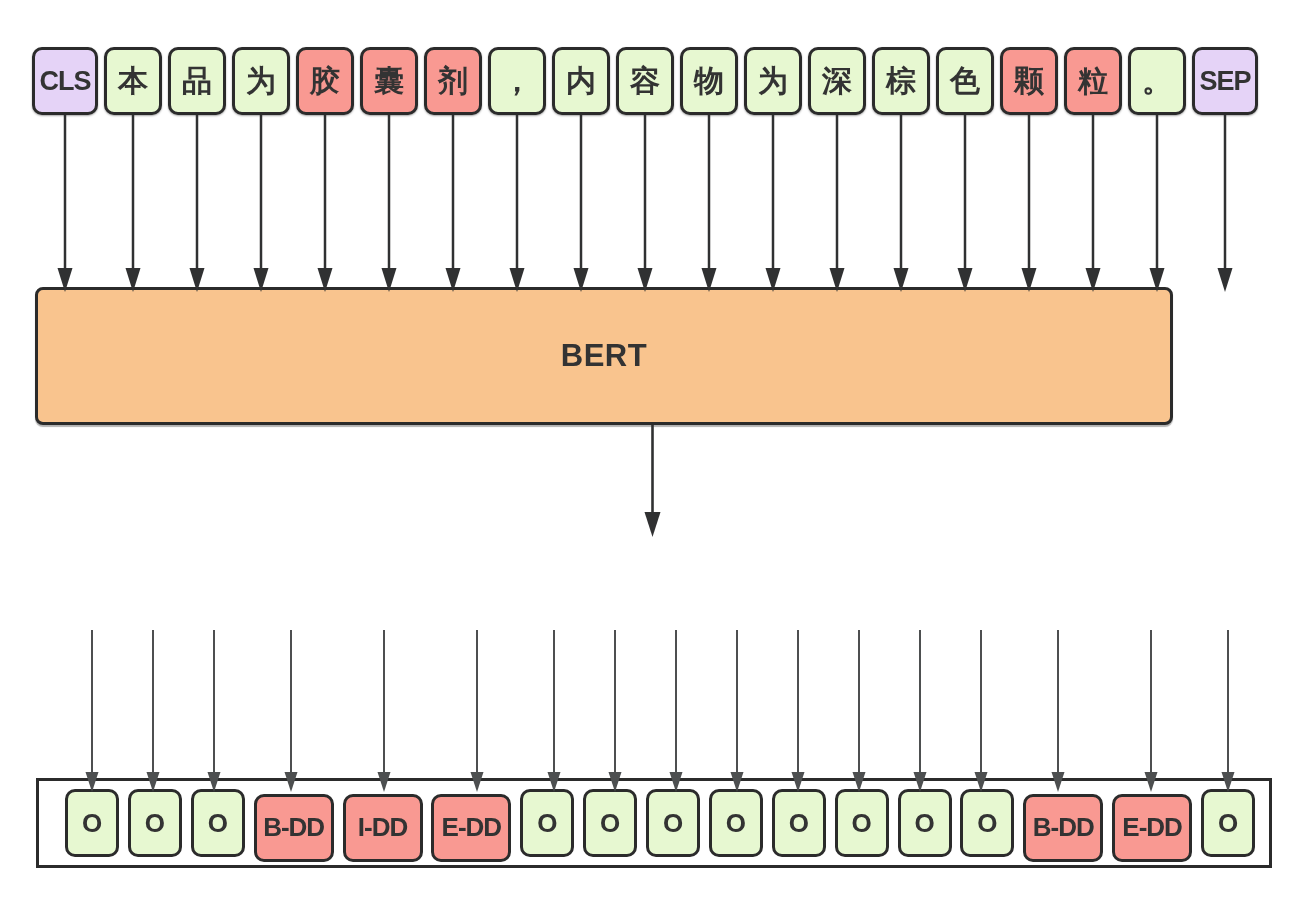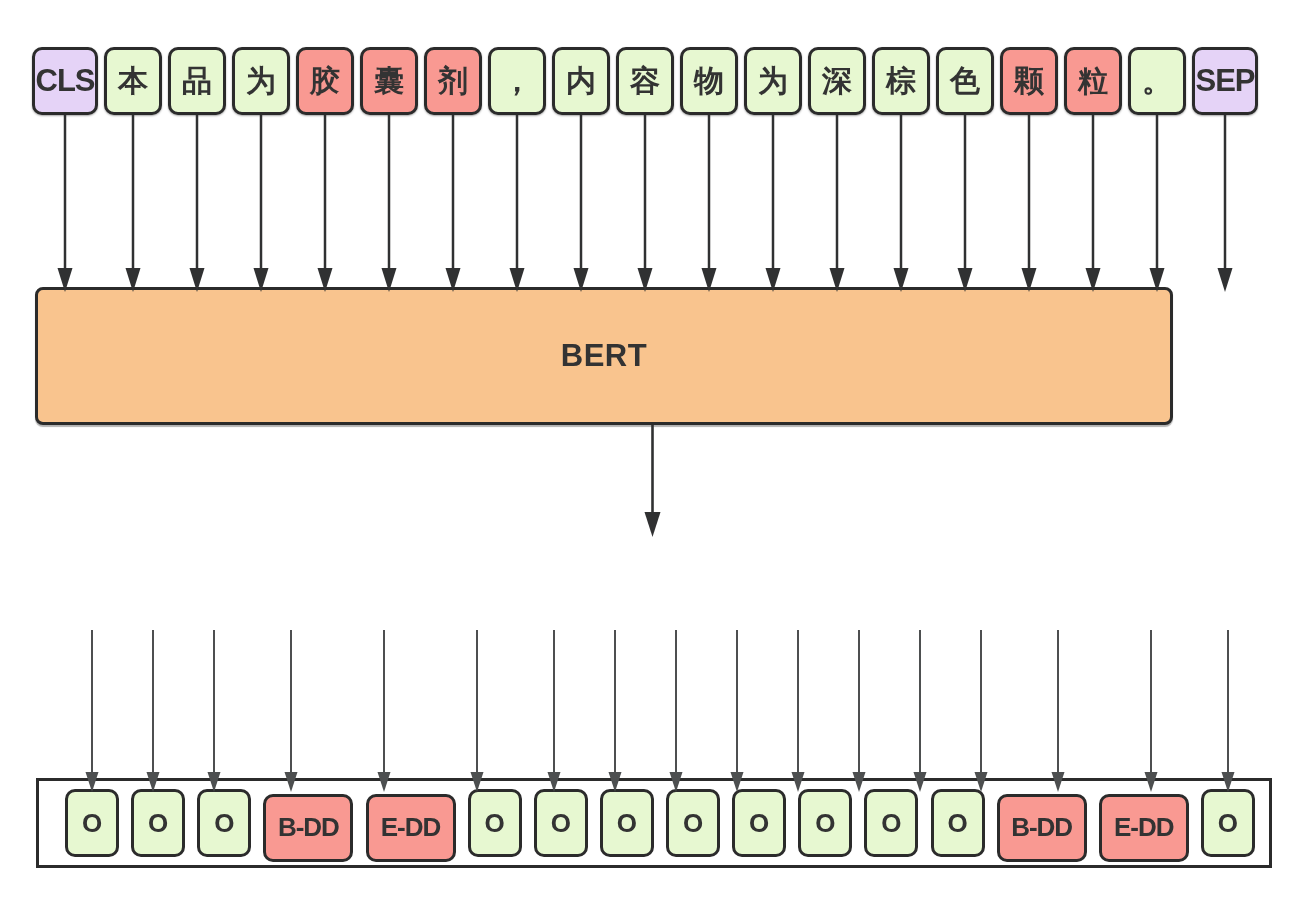--- a/index.html
+++ b/index.html
@@ -36,21 +36,21 @@
     box-shadow: 0 1px 2px rgba(0,0,0,0.35);
     display: flex;
     align-items: center;
     justify-content: center;
     font-size: 30px;
     font-weight: bold;
     color: var(--text);
   }
   .token.special {
     width: 66px;
-    font-size: 31px;
+    font-size: 27px;
     letter-spacing: -1px;
     background: var(--special);
   }
   .token.normal { background: var(--normal); }
   .token.entity { background: var(--entity); }
 
   
   .bar {
     position: absolute;
     left: 35px;
@@ -97,21 +97,21 @@
     border: 3px solid var(--border);
     border-radius: 10px;
     display: flex;
     align-items: center;
     justify-content: center;
     font-size: 26px;
     font-weight: bold;
     color: var(--text);
   }
   .labelbox.outside { background: var(--normal); }
-  .labelbox.entity  { background: var(--entity); width: 90px; letter-spacing: -1px; margin-top: 9px; }
+  .labelbox.entity  { background: var(--entity); width: 80px; letter-spacing: -1px; margin-top: 9px; }
 
   
   #arrows {
     position: absolute;
     left: 0; top: 0;
     width: 1305px;
     height: 913px;
     pointer-events: none;
   }
 </style>
@@ -145,20 +145,21 @@
     <span>BERT</span>
   </div>
 
 
   <div id="output-panel">
     <div id="labels-row">
         <div class="labelbox outside">O</div>
         <div class="labelbox outside">O</div>
         <div class="labelbox outside">O</div>
         <div class="labelbox entity">B-DD</div>
+        <div class="labelbox entity">I-DD</div>
         <div class="labelbox entity">E-DD</div>
         <div class="labelbox outside">O</div>
         <div class="labelbox outside">O</div>
         <div class="labelbox outside">O</div>
         <div class="labelbox outside">O</div>
         <div class="labelbox outside">O</div>
         <div class="labelbox outside">O</div>
         <div class="labelbox outside">O</div>
         <div class="labelbox outside">O</div>
         <div class="labelbox entity">B-DD</div>

